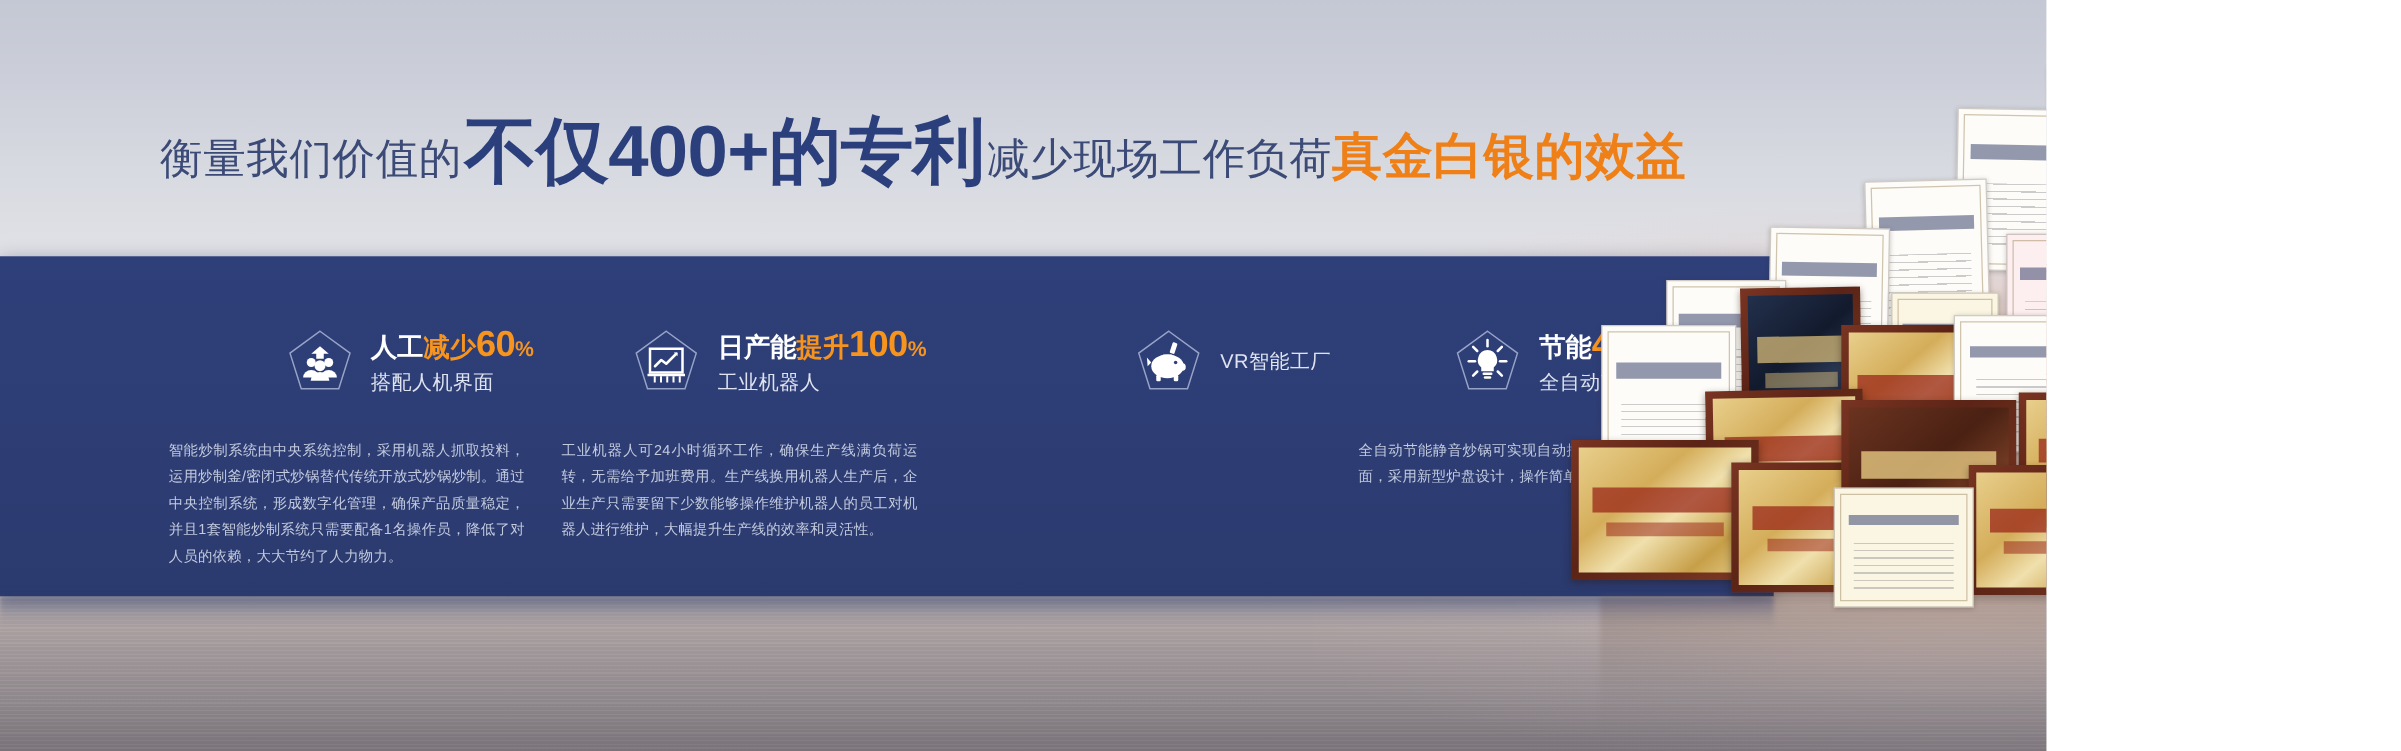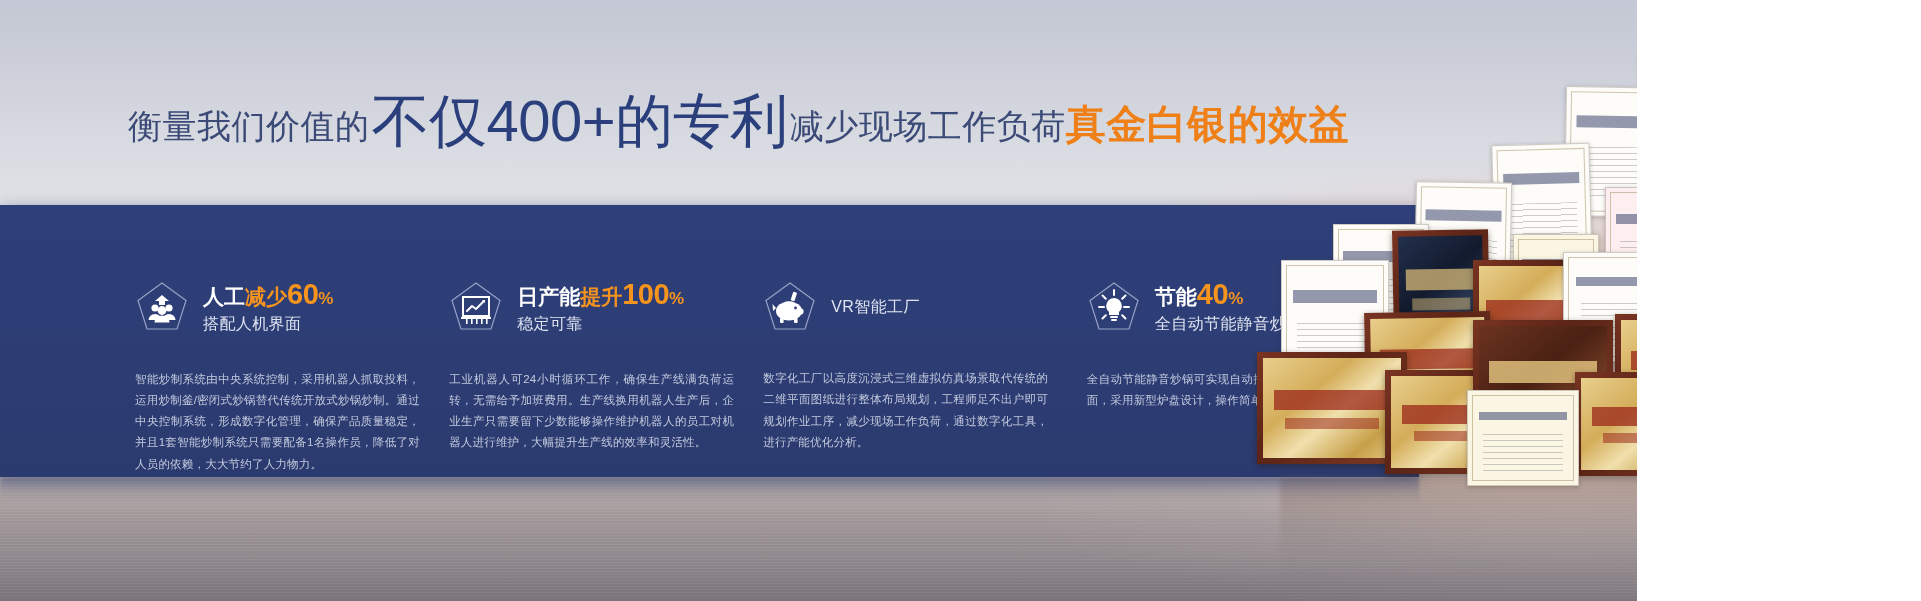--- a/index.html
+++ b/index.html
@@ -85,21 +85,21 @@
     left: 128px; top: 80px;
     display: flex; align-items: baseline;
     white-space: nowrap;
     z-index: 6;
   }
   .hl-light {
     font-size: 34px; font-weight: 400; color: #3b4a77;
     letter-spacing: 0.5px;
   }
   .hl-strong {
-    font-size: 58px; font-weight: 400; color: #2b3f7d;
+    font-size: 58px; font-weight: 700; color: #2b3f7d;
     letter-spacing: -0.5px;
     margin: 0 2px;
     position: relative; top: 3px;
   }
   .hl-accent {
     font-size: 40px; font-weight: 700; color: #ef8018;
     letter-spacing: 0.5px;
   }
 
   
@@ -112,21 +112,22 @@
   }
   .cols {
     position: absolute; left: 135px; top: 0; right: 18px; bottom: 0;
     display: flex;
   }
   .col { width: 330px; padding-right: 22px; position: relative; }
   .col:nth-child(3) { width: 340px; }
 
   .col-head {
     display: flex; align-items: center; gap: 14px;
-    margin-top: 75px;
+    margin-top: 57px;
+    justify-content: flex-end;
   }
   .pent {
     width: 54px; height: 54px; flex: none; position: relative;
   }
   .pent svg { display: block; }
 
   .head-text { display: flex; flex-direction: column; gap: 4px; }
   .metric {
     white-space: nowrap;
     line-height: 1.02;
@@ -295,21 +296,21 @@
               <rect x="22" y="39" width="1.6" height="5" fill="#ffffff"></rect>
               <rect x="27" y="39" width="1.6" height="5" fill="#ffffff"></rect>
               <rect x="32" y="39" width="1.6" height="5" fill="#ffffff"></rect>
               <rect x="37" y="39" width="1.6" height="5" fill="#ffffff"></rect>
             </svg>
           </div>
           <div class="head-text">
             <div class="metric">
               <span class="m-label">日产能</span><span class="m-verb">提升</span><span class="m-num">100</span><span class="m-pct">%</span>
             </div>
-            <div class="subtitle">稳定可靠</div>
+            <div class="subtitle">工业机器人</div>
           </div>
         </div>
         <p class="body">工业机器人可24小时循环工作，确保生产线满负荷运转，无需给予加班费用。生产线换用机器人生产后，企业生产只需要留下少数能够操作维护机器人的员工对机器人进行维护，大幅提升生产线的效率和灵活性。</p>
       </div>
 
       <div class="col">
         <div class="col-head">
           <div class="pent">
             <svg width="54" height="54" viewBox="0 0 54 54">
               <polygon points="27,3 51,20.5 42,49 12,49 3,20.5" fill="none" stroke="#aab4d6" stroke-width="1.2" opacity="0.85"></polygon>
@@ -320,21 +321,20 @@
               <rect x="31" y="38" width="3.6" height="5" rx="1" fill="#ffffff"></rect>
               <ellipse cx="38" cy="31.5" rx="2.6" ry="3" fill="#ffffff"></ellipse>
               <circle cx="32.5" cy="28" r="1.4" fill="#2e3f79"></circle>
               <rect x="22" y="21.5" width="8" height="2" rx="1" fill="#ffffff"></rect>
             </svg>
           </div>
           <div class="head-text">
             <div class="subtitle">VR智能工厂</div>
           </div>
         </div>
-        <p class="body">数字化工厂以高度沉浸式三维虚拟仿真场景取代传统的二维平面图纸进行整体布局规划，工程师足不出户即可规划作业工序，减少现场工作负荷，通过数字化工具，进行产能优化分析。</p>
       </div>
 
       <div class="col">
         <div class="col-head">
           <div class="pent">
             <svg width="54" height="54" viewBox="0 0 54 54">
               <polygon points="27,3 51,20.5 42,49 12,49 3,20.5" fill="none" stroke="#aab4d6" stroke-width="1.2" opacity="0.85"></polygon>
               <path d="M27 18 a8 8 0 0 1 5 14 v3 h-10 v-3 a8 8 0 0 1 5 -14 z" fill="#ffffff"></path>
               <rect x="23" y="36" width="8" height="2" rx="1" fill="#ffffff"></rect>
               <rect x="24" y="39" width="6" height="2" rx="1" fill="#ffffff"></rect>

